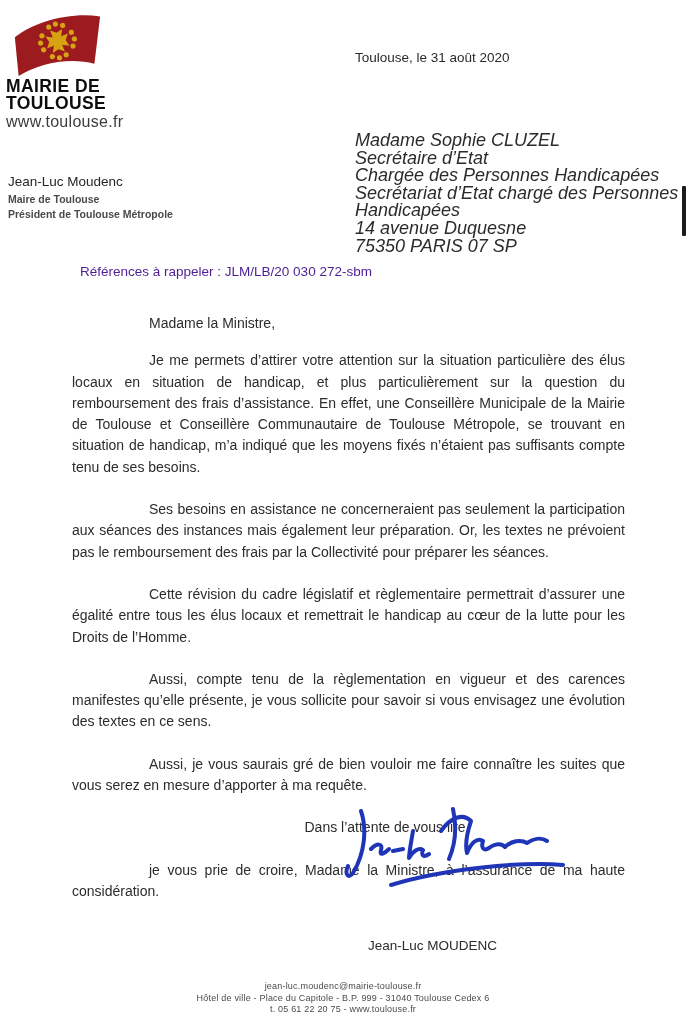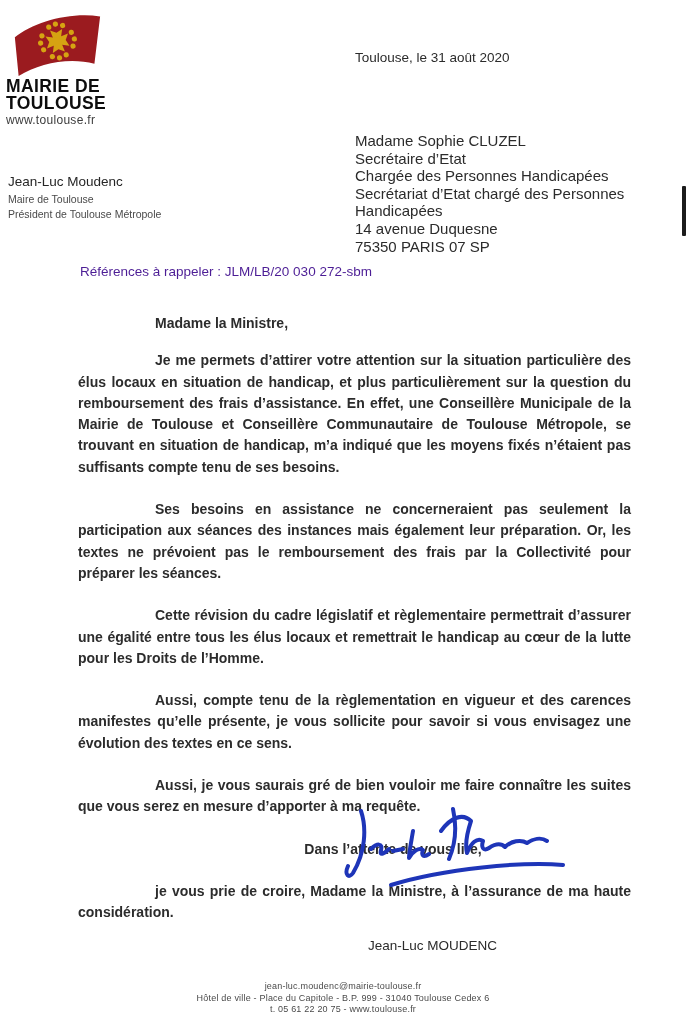--- a/index.html
+++ b/index.html
@@ -9,32 +9,32 @@
     margin:0 auto;
     background:#ffffff;
     font-family:"Liberation Sans", sans-serif;
     color:#2e2e2e;
     overflow:hidden;
   }
   
   .logo-block{position:absolute;left:6px;top:6px;width:130px;}
   .flag-svg{display:block;width:102px;height:72px;}
   .logo-line{font-weight:bold;color:#0d0d0d;font-size:17.5px;line-height:16.5px;letter-spacing:.4px;}
-  .logo-url{font-size:12px;color:#3c3c3c;margin-top:2px;letter-spacing:.3px;}
+  .logo-url{font-size:16px;color:#3c3c3c;margin-top:2px;letter-spacing:.3px;}
   
   .sender{position:absolute;left:8px;top:174px;}
   .sender-name{font-size:13.5px;color:#262626;margin-bottom:3px;}
-  .sender-title{font-size:10.5px;color:#4a4a4a;line-height:15px;}
+  .sender-title{font-size:10.5px;color:#4a4a4a;line-height:15px;font-weight:bold;}
   
   .dateline{position:absolute;left:355px;top:50px;font-size:13.5px;color:#2b2b2b;}
-  .recipient{position:absolute;left:355px;top:132px;font-size:15px;line-height:17.6px;color:#2b2b2b;}
+  .recipient{position:absolute;left:355px;top:132px;font-size:18px;line-height:17.6px;color:#2b2b2b;font-style:italic;}
   
   .reference{position:absolute;left:80px;top:264px;font-size:13.5px;color:#4c1d95;}
   
-  .body{position:absolute;left:78px;top:313px;width:553px;font-size:14px;line-height:21.3px;color:#2c2c2c;font-weight:bold;}
+  .body{position:absolute;left:72px;top:313px;width:553px;font-size:14px;line-height:21.3px;color:#2c2c2c;}
   .body p{margin:16px 0 21px 0;}
   .salutation{padding-left:77px;margin:0 0 14px 0 !important;}
   .para{text-align:justify;text-indent:77px;}
   .para.noj{text-align:center;}
   
   .signature{position:absolute;left:333px;top:803px;width:250px;height:105px;}
   .signature svg{display:block;width:250px;height:105px;}
   .signatory{position:absolute;left:368px;top:938px;font-size:13.5px;color:#2b2b2b;}
   
   .footer{position:absolute;left:0;top:981px;width:100%;text-align:center;

